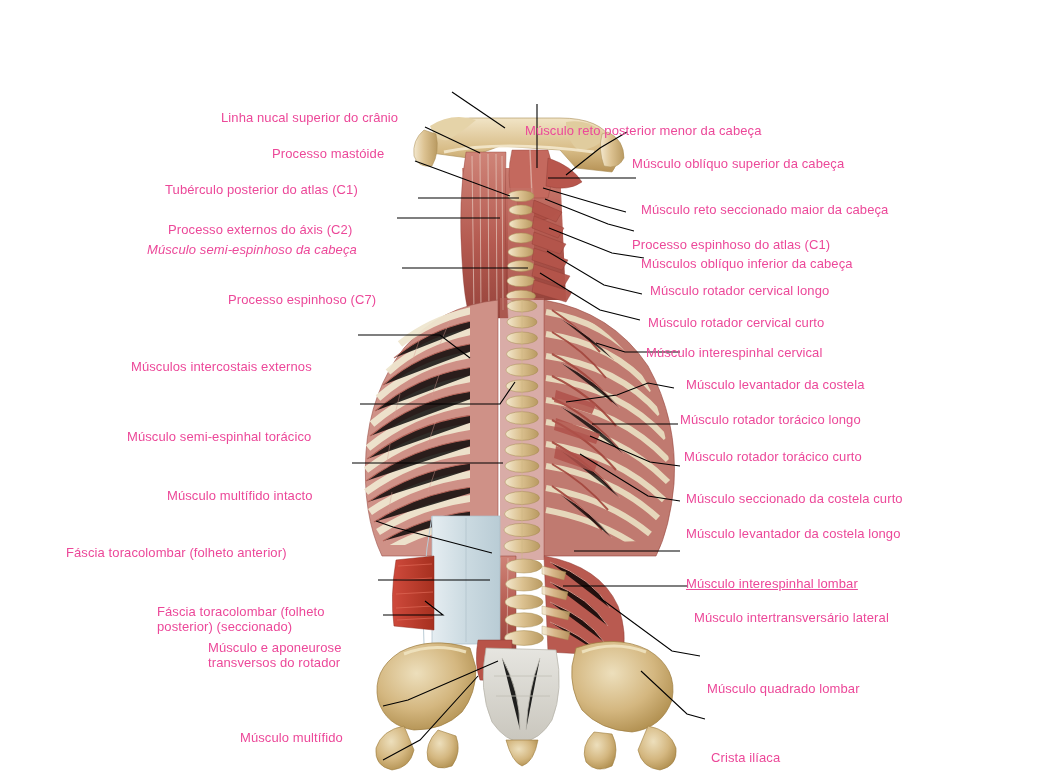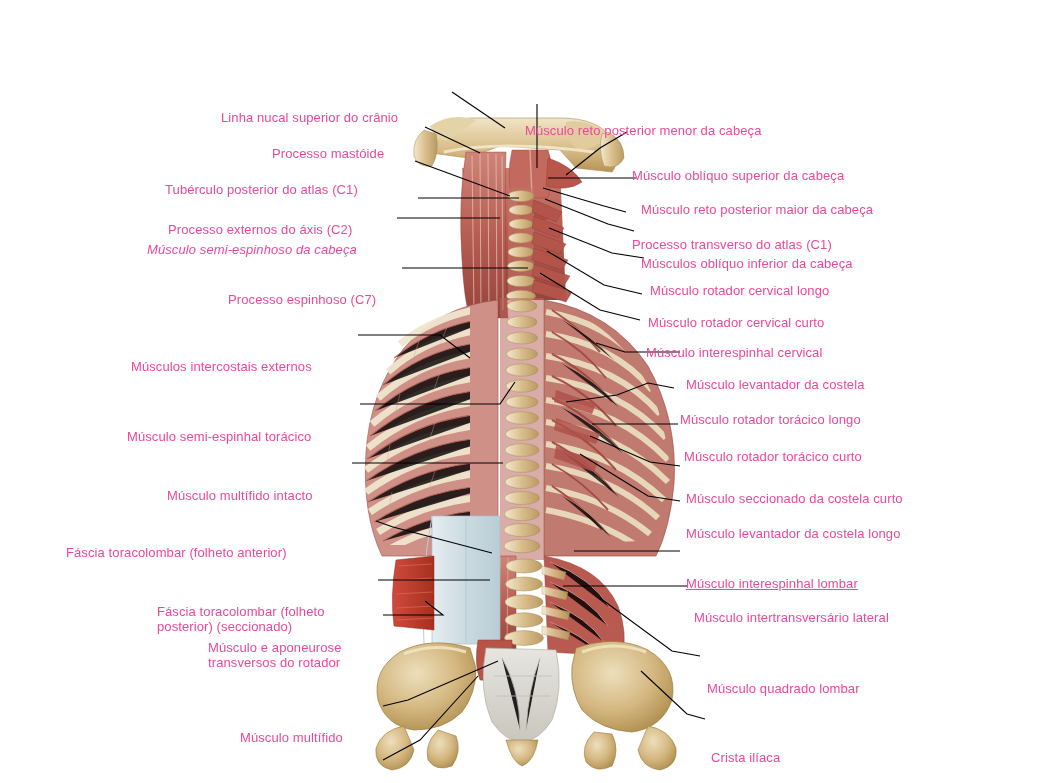--- a/index.html
+++ b/index.html
@@ -362,23 +362,23 @@
     <div class="lbl l" style="left: 127px; top: 397px;"><span>Músculo semi-espinhal torácico</span></div>
     <div class="lbl l" style="left: 167px; top: 456px;"><span>Músculo multífido intacto</span></div>
     <div class="lbl l" style="left: 66px; top: 513px;"><span>Fáscia toracolombar (folheto anterior)</span></div>
     <div class="lbl l" style="left: 157px; top: 572px;"><span>Fáscia toracolombar (folheto</span><span class="ln2">posterior) (seccionado)</span></div>
     <div class="lbl l" style="left: 208px; top: 608px;"><span>Músculo e aponeurose</span><span class="ln2">transversos do rotador</span></div>
     <div class="lbl l" style="left: 240px; top: 698px;"><span>Músculo multífido</span></div>
     <div class="lbl l" style="left: 61px; top: 764px;"><span>Músculo eretor da espinha (seccionado)</span></div>
   </div>
 <div id="labels-right">
     <div class="lbl l" style="left: 525px; top: 91px;"><span>Músculo reto posterior menor da cabeça</span></div>
-    <div class="lbl l" style="left: 632px; top: 136px; text-align: center;"><span>Músculo oblíquo superior da cabeça</span></div>
-    <div class="lbl l" style="left: 641px; top: 170px;"><span>Músculo reto posterior maior da cabeça</span></div>
-    <div class="lbl l" style="left: 632px; top: 205px;"><span>Processo transverso do atlas (C1)</span></div>
+    <div class="lbl l" style="left: 632px; top: 124px; text-align: center;"><span>Músculo oblíquo superior da cabeça</span></div>
+    <div class="lbl l" style="left: 641px; top: 170px;"><span>Músculo reto seccionado maior da cabeça</span></div>
+    <div class="lbl l" style="left: 632px; top: 205px;"><span>Processo espinhoso do atlas (C1)</span></div>
     <div class="lbl l" style="left: 641px; top: 224px;"><span>Músculos oblíquo inferior da cabeça</span></div>
     <div class="lbl l" style="left: 650px; top: 251px;"><span>Músculo rotador cervical longo</span></div>
     <div class="lbl l" style="left: 648px; top: 283px;"><span>Músculo rotador cervical curto</span></div>
     <div class="lbl l" style="left: 646px; top: 313px;"><span>Músculo interespinhal cervical</span></div>
     <div class="lbl l" style="left: 686px; top: 345px;"><span>Músculo levantador da costela</span></div>
     <div class="lbl l" style="left: 680px; top: 380px;"><span>Músculo rotador torácico longo</span></div>
     <div class="lbl l" style="left: 684px; top: 417px;"><span>Músculo rotador torácico curto</span></div>
     <div class="lbl l" style="left: 686px; top: 459px;"><span>Músculo seccionado da costela curto</span></div>
     <div class="lbl l" style="left: 686px; top: 494px;"><span>Músculo levantador da costela longo</span></div>
     <div class="lbl l" style="left: 686px; top: 544px; text-decoration: underline;"><span>Músculo interespinhal lombar</span></div>

